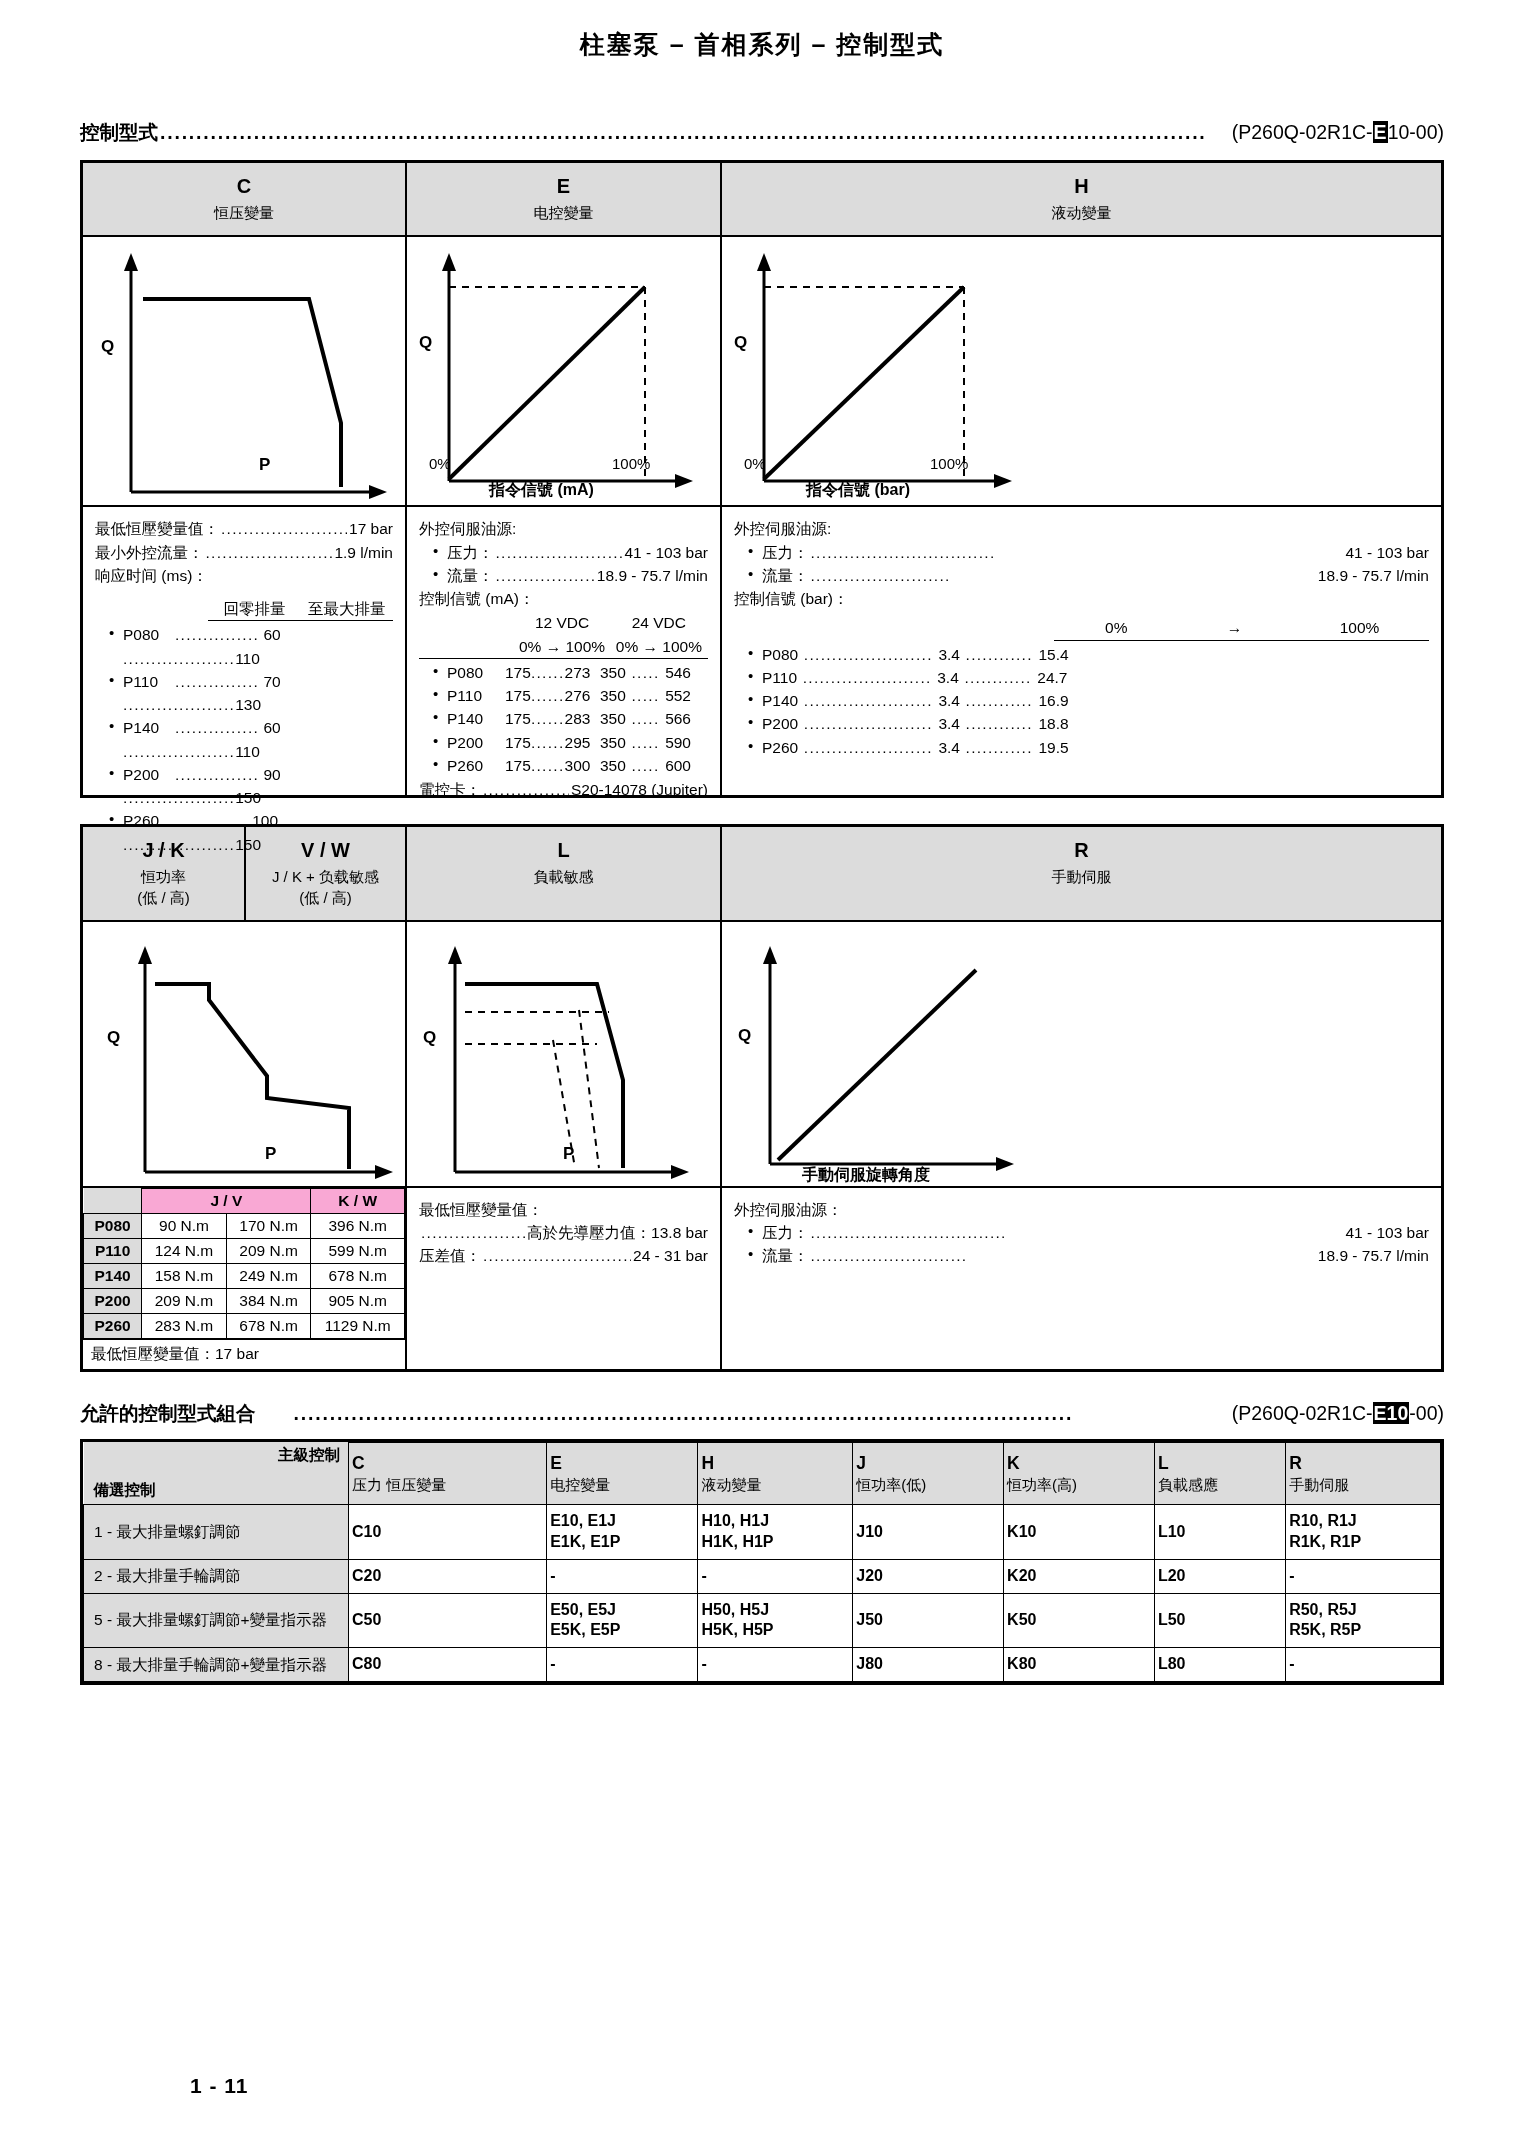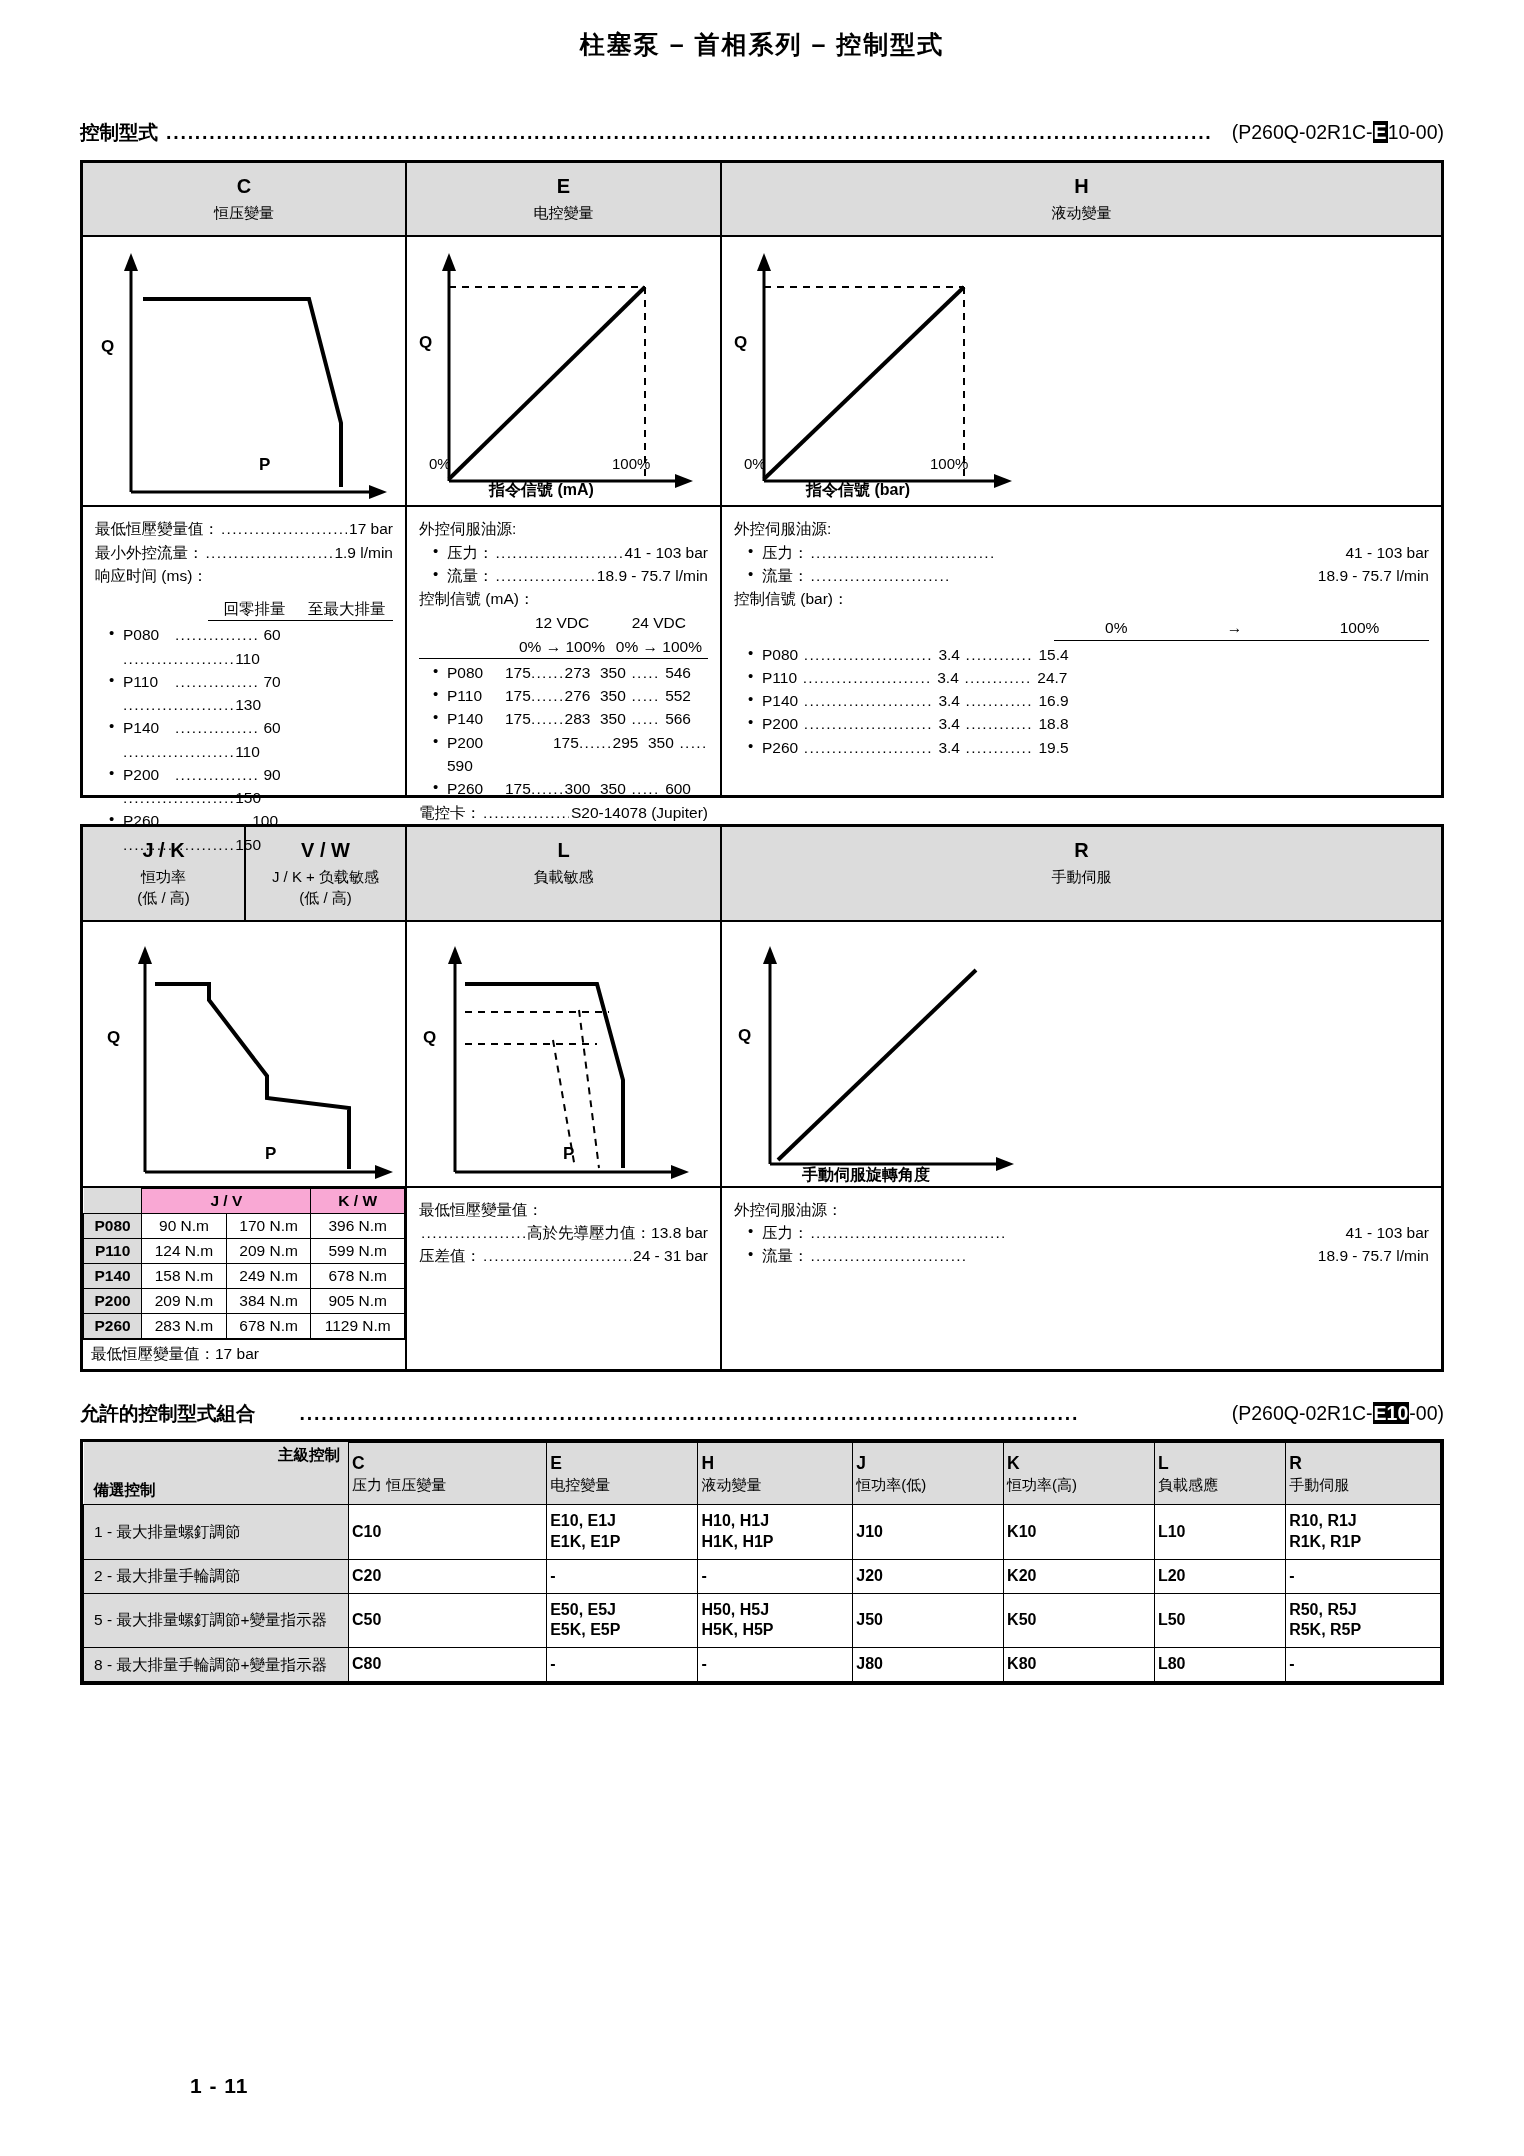--- a/index.html
+++ b/index.html
@@ -22,21 +22,20 @@
     padding-top:28px;
   }
 
   
   .sec-head {
     display:flex;
     align-items:baseline;
     margin:0 80px;
     font-size:19.5px;
     font-weight:bold;
-    gap:6px;
   }
   .sec-head .lbl { white-space:nowrap; }
   .sec-head .dots {
     flex:1 1 auto;
     overflow:hidden;
     white-space:nowrap;
     font-weight:bold;
     letter-spacing:1.8px;
     margin:0 2px;
   }
@@ -277,21 +276,21 @@
             <li>
               <span style="display:inline-block;width:58px;">P080</span><span style="display:inline-block;width:95px;"><span>175</span><span style="letter-spacing:1.3px;">......</span><span>273</span></span><span>350</span><span style="letter-spacing:1.3px;"> ..... </span><span>546</span>
             </li>
             <li>
               <span style="display:inline-block;width:58px;">P110</span><span style="display:inline-block;width:95px;"><span>175</span><span style="letter-spacing:1.3px;">......</span><span>276</span></span><span>350</span><span style="letter-spacing:1.3px;"> ..... </span><span>552</span>
             </li>
             <li>
               <span style="display:inline-block;width:58px;">P140</span><span style="display:inline-block;width:95px;"><span>175</span><span style="letter-spacing:1.3px;">......</span><span>283</span></span><span>350</span><span style="letter-spacing:1.3px;"> ..... </span><span>566</span>
             </li>
             <li>
-              <span style="display:inline-block;width:58px;">P200</span><span style="display:inline-block;width:95px;margin-left:48px;"><span>175</span><span style="letter-spacing:1.3px;">......</span><span>295</span></span><span>350</span><span style="letter-spacing:1.3px;"> ..... </span><span>590</span>
+              <span style="display:inline-block;width:58px;">P200</span><span style="display:inline-block;width:95px;"><span>175</span><span style="letter-spacing:1.3px;">......</span><span>295</span></span><span>350</span><span style="letter-spacing:1.3px;"> ..... </span><span>590</span>
             </li>
             <li>
               <span style="display:inline-block;width:58px;">P260</span><span style="display:inline-block;width:95px;"><span>175</span><span style="letter-spacing:1.3px;">......</span><span>300</span></span><span>350</span><span style="letter-spacing:1.3px;"> ..... </span><span>600</span>
             </li>
           </ul>
           <div class="ln" style="margin-top:1px;">
             <span class="t">電控卡：</span>
             <span class="d">.........................</span>
             <span class="v">S20-14078 (Jupiter)</span>
           </div>

